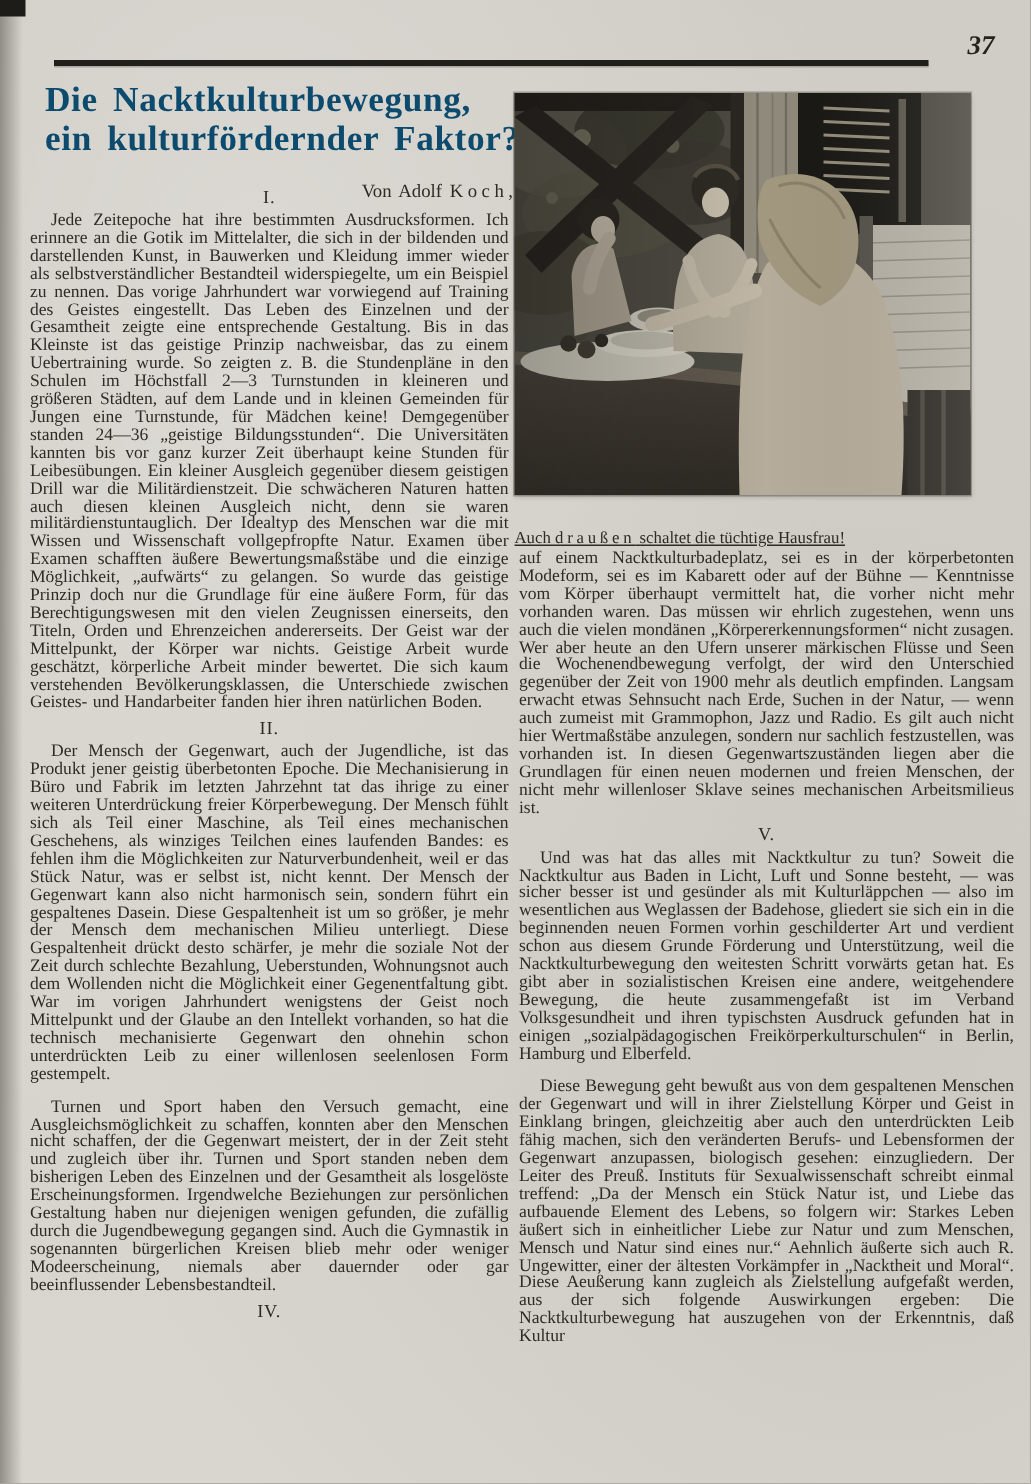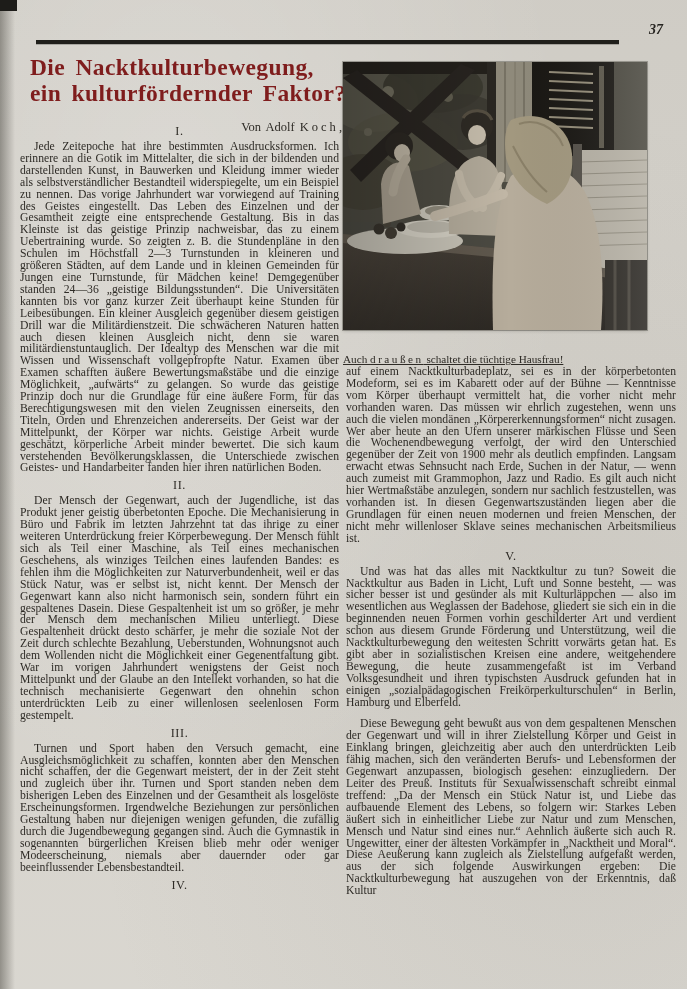--- a/index.html
+++ b/index.html
@@ -14,25 +14,25 @@
     background:
       radial-gradient(ellipse at 25% 20%, rgba(255,255,255,.22), transparent 55%),
       radial-gradient(ellipse at 85% 75%, rgba(110,106,96,.10), transparent 60%),
       linear-gradient(180deg, rgba(120,116,108,.08), rgba(255,255,255,.06));
   }
   .edge-shade{position:absolute;left:0;top:0;bottom:0;width:15px;
     background:linear-gradient(90deg, rgba(75,73,66,.50), rgba(75,73,66,0));}
   .corner-mark{position:absolute;left:0;top:0;width:17px;height:11px;background:#1d1c19;}
   .header-rule{position:absolute;left:36px;top:40px;width:583px;height:4px;background:#201f1b;
     box-shadow:0 1px 0 rgba(32,31,27,.25);}
-  .page-number{position:absolute;top:18px;right:24px;font-size:14px;line-height:24px;
+  .page-number{position:absolute;top:18px;right:24px;font-size:18px;line-height:24px;
     font-style:italic;font-weight:bold;color:#25231f;margin-left:44px;}
   .title-block{position:absolute;left:30px;top:54px;width:312px;}
   .title{margin:0;font-size:23.5px;line-height:26px;font-weight:bold;
-    letter-spacing:.4px;word-spacing:4px;color:#7f1d1d;}
+    letter-spacing:.4px;word-spacing:4px;color:#0c4a6e;}
   .tline{display:block;white-space:nowrap;}
   .byline{margin-top:14px;text-align:right;font-size:12.5px;line-height:14px;word-spacing:2px;}
   .spaced{letter-spacing:3px;}
 
   .col{position:absolute;font-size:11.7px;line-height:11.9px;text-align:justify;
     word-spacing:.6px;color:#2e2b26;}
   .col-left{left:20px;top:120px;width:319px;}
   .col-right{left:346px;top:366px;width:330px;}
   .sec-head{text-align:center;font-size:12.2px;line-height:14px;margin:4px 0 3px;
     letter-spacing:.6px;font-weight:normal;}
@@ -63,21 +63,20 @@
       <span class="tline">ein kulturfördernder Faktor?</span>
     </h1>
     <div class="byline"><span>Von Adolf </span><span class="spaced">Koch</span><span>,</span></div>
   </div>
 
   <div class="col col-left">
     <div class="sec-head">I.</div>
     <p class="para">Jede Zeitepoche hat ihre bestimmten Ausdrucksformen. Ich erinnere an die Gotik im Mittelalter, die sich in der bildenden und darstellenden Kunst, in Bauwerken und Kleidung immer wieder als selbstverständlicher Bestandteil widerspiegelte, um ein Beispiel zu nennen. Das vorige Jahrhundert war vorwiegend auf Training des Geistes eingestellt. Das Leben des Einzelnen und der Gesamtheit zeigte eine entsprechende Gestaltung. Bis in das Kleinste ist das geistige Prinzip nachweisbar, das zu einem Uebertraining wurde. So zeigten z. B. die Stundenpläne in den Schulen im Höchstfall 2—3 Turnstunden in kleineren und größeren Städten, auf dem Lande und in kleinen Gemeinden für Jungen eine Turnstunde, für Mädchen keine! Demgegenüber standen 24—36 „geistige Bildungsstunden“. Die Universitäten kannten bis vor ganz kurzer Zeit überhaupt keine Stunden für Leibesübungen. Ein kleiner Ausgleich gegenüber diesem geistigen Drill war die Militärdienstzeit. Die schwächeren Naturen hatten auch diesen kleinen Ausgleich nicht, denn sie waren militärdienstuntauglich. Der Idealtyp des Menschen war die mit Wissen und Wissenschaft vollgepfropfte Natur. Examen über Examen schafften äußere Bewertungsmaßstäbe und die einzige Möglichkeit, „aufwärts“ zu gelangen. So wurde das geistige Prinzip doch nur die Grundlage für eine äußere Form, für das Berechtigungswesen mit den vielen Zeugnissen einerseits, den Titeln, Orden und Ehrenzeichen andererseits. Der Geist war der Mittelpunkt, der Körper war nichts. Geistige Arbeit wurde geschätzt, körperliche Arbeit minder bewertet. Die sich kaum verstehenden Bevölkerungsklassen, die Unterschiede zwischen Geistes- und Handarbeiter fanden hier ihren natürlichen Boden.</p>
     <div class="sec-head">II.</div>
     <p class="para">Der Mensch der Gegenwart, auch der Jugendliche, ist das Produkt jener geistig überbetonten Epoche. Die Mechanisierung in Büro und Fabrik im letzten Jahrzehnt tat das ihrige zu einer weiteren Unterdrückung freier Körperbewegung. Der Mensch fühlt sich als Teil einer Maschine, als Teil eines mechanischen Geschehens, als winziges Teilchen eines laufenden Bandes: es fehlen ihm die Möglichkeiten zur Naturverbundenheit, weil er das Stück Natur, was er selbst ist, nicht kennt. Der Mensch der Gegenwart kann also nicht harmonisch sein, sondern führt ein gespaltenes Dasein. Diese Gespaltenheit ist um so größer, je mehr der Mensch dem mechanischen Milieu unterliegt. Diese Gespaltenheit drückt desto schärfer, je mehr die soziale Not der Zeit durch schlechte Bezahlung, Ueberstunden, Wohnungsnot auch dem Wollenden nicht die Möglichkeit einer Gegenentfaltung gibt. War im vorigen Jahrhundert wenigstens der Geist noch Mittelpunkt und der Glaube an den Intellekt vorhanden, so hat die technisch mechanisierte Gegenwart den ohnehin schon unterdrückten Leib zu einer willenlosen seelenlosen Form gestempelt.</p>
-    <div class="sec-head">III.</div>
     <p class="para">Turnen und Sport haben den Versuch gemacht, eine Ausgleichsmöglichkeit zu schaffen, konnten aber den Menschen nicht schaffen, der die Gegenwart meistert, der in der Zeit steht und zugleich über ihr. Turnen und Sport standen neben dem bisherigen Leben des Einzelnen und der Gesamtheit als losgelöste Erscheinungsformen. Irgendwelche Beziehungen zur persönlichen Gestaltung haben nur diejenigen wenigen gefunden, die zufällig durch die Jugendbewegung gegangen sind. Auch die Gymnastik in sogenannten bürgerlichen Kreisen blieb mehr oder weniger Modeerscheinung, niemals aber dauernder oder gar beeinflussender Lebensbestandteil.</p>
     <div class="sec-head">IV.</div>
   </div>
 
   <figure class="photo-figure">
     <div class="photo" role="img" aria-label="Schwarzweißfotografie: drei Frauen bereiten im Freien an einem großen Holztisch Essen zu, dahinter Laubwerk, Balken und eine Holzhütte mit Fensterladen">
       <svg viewBox="0 0 304 268" preserveAspectRatio="none" aria-hidden="true">
         <defs>
           <linearGradient id="tableg" x1="0" y1="0" x2="1" y2="1">
             <stop offset="0" stop-color="#4d463d"></stop>

